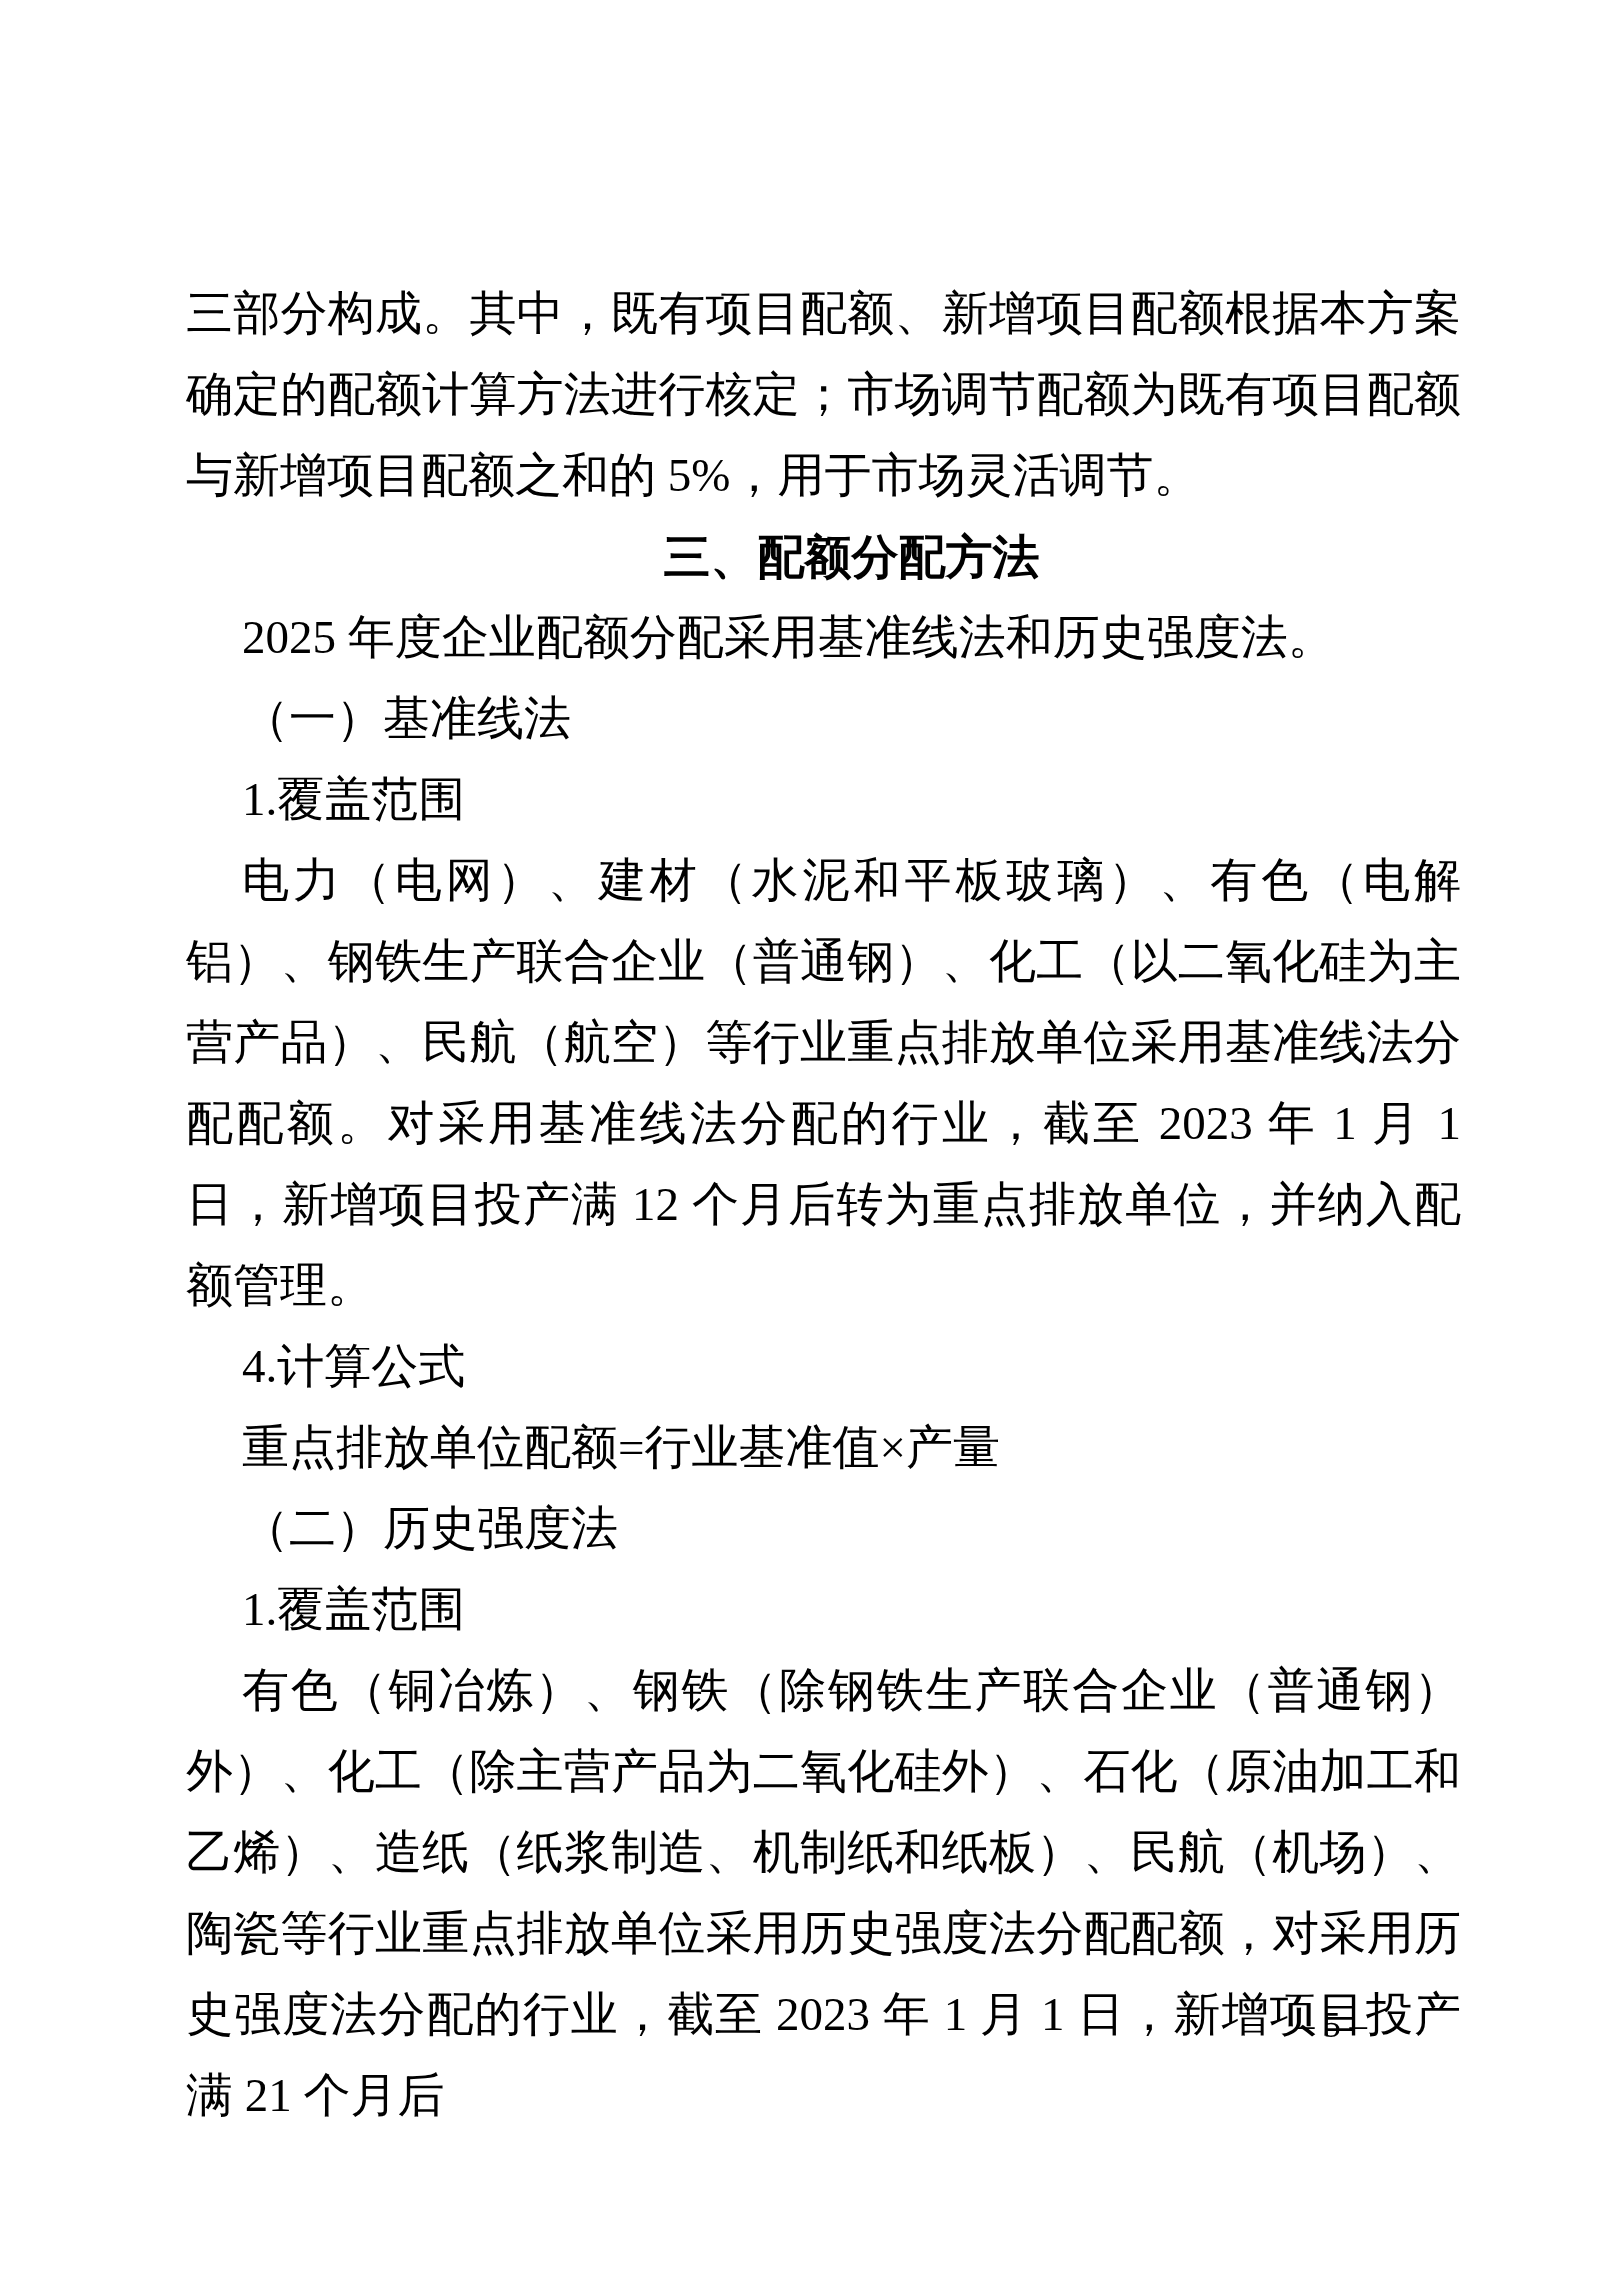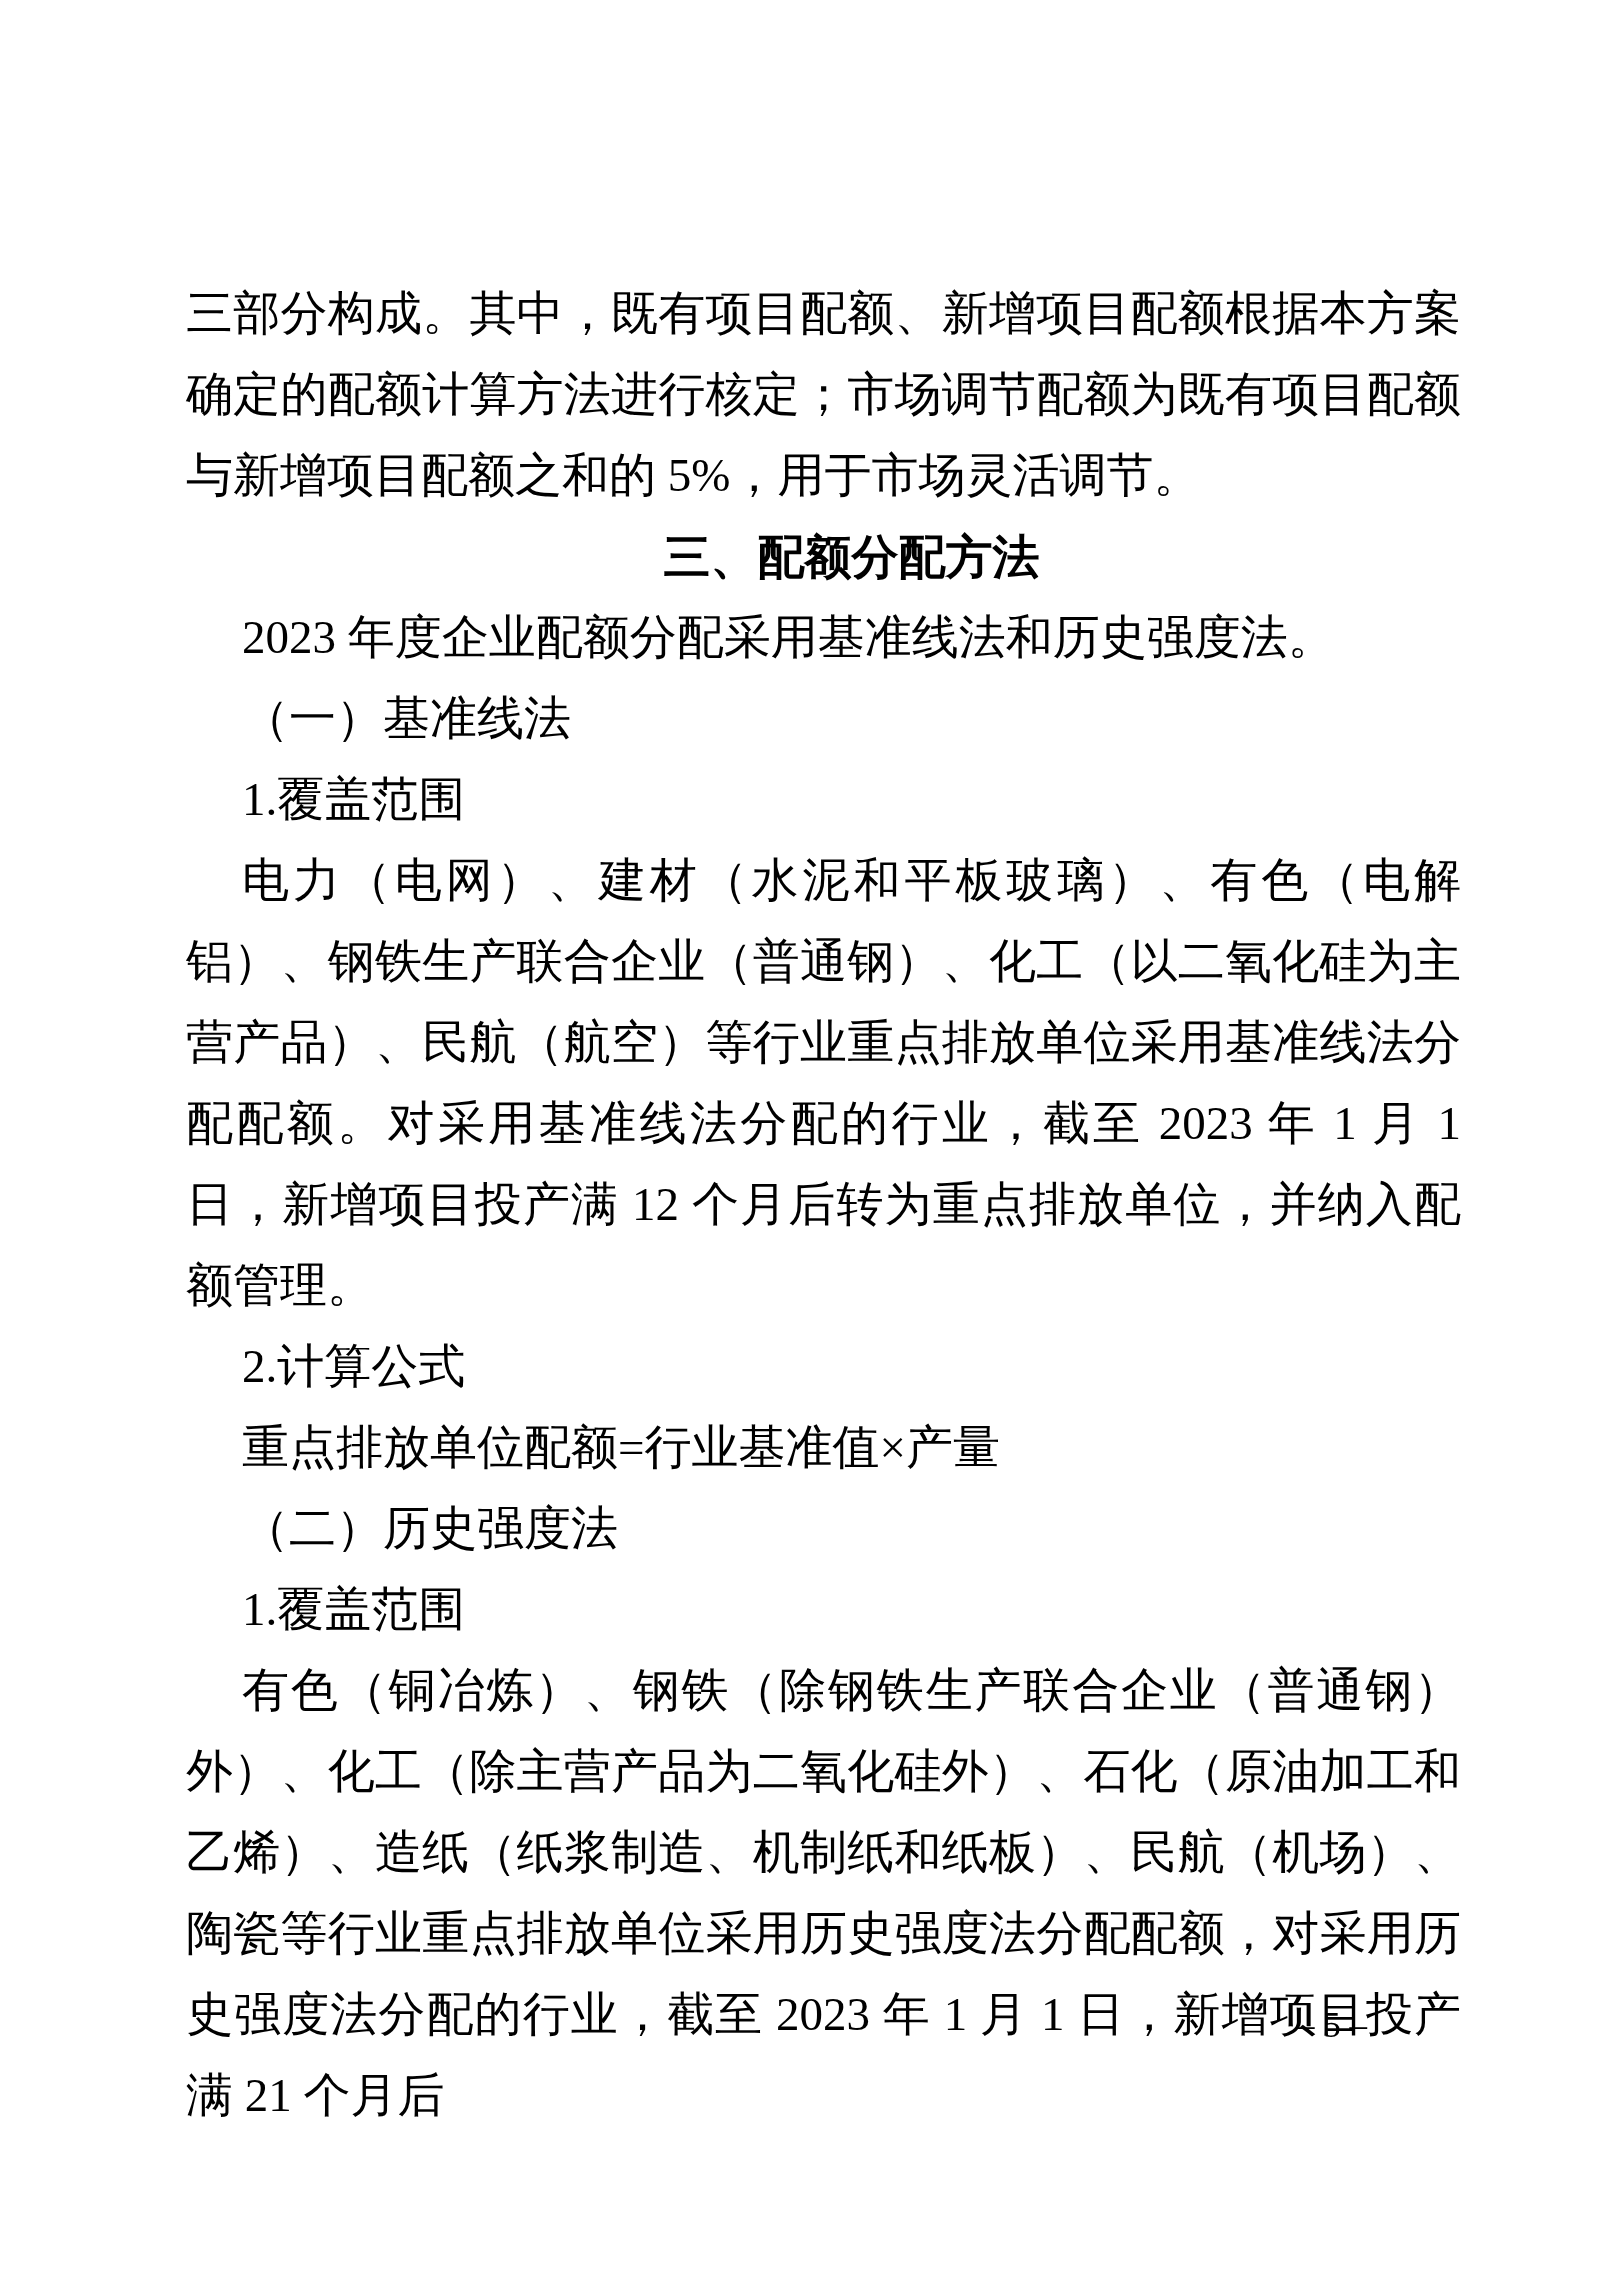--- a/index.html
+++ b/index.html
@@ -55,25 +55,25 @@
     color: #000000;
   }
 </style>
 </head>
 <body>
 
 <div class="page">
   <div class="doc-body" id="doc-body">
       <div class="block paragraph">三部分构成。其中，既有项目配额、新增项目配额根据本方案确定的配额计算方法进行核定；市场调节配额为既有项目配额与新增项目配额之和的 5%，用于市场灵活调节。</div>
       <div class="block heading1 indent">三、配额分配方法</div>
-      <div class="block paragraph indent">2023 年度企业配额分配采用基准线法和历史强度法。</div>
+      <div class="block paragraph indent">2025 年度企业配额分配采用基准线法和历史强度法。</div>
       <div class="block heading2 indent">（一）基准线法</div>
       <div class="block paragraph indent">1.覆盖范围</div>
       <div class="block paragraph indent">电力（电网）、建材（水泥和平板玻璃）、有色（电解铝）、钢铁生产联合企业（普通钢）、化工（以二氧化硅为主营产品）、民航（航空）等行业重点排放单位采用基准线法分配配额。对采用基准线法分配的行业，截至 2023 年 1 月 1 日，新增项目投产满 12 个月后转为重点排放单位，并纳入配额管理。</div>
-      <div class="block paragraph indent">2.计算公式</div>
+      <div class="block paragraph indent">4.计算公式</div>
       <div class="block paragraph indent">重点排放单位配额=行业基准值×产量</div>
       <div class="block heading2 indent">（二）历史强度法</div>
       <div class="block paragraph indent">1.覆盖范围</div>
       <div class="block paragraph indent">有色（铜冶炼）、钢铁（除钢铁生产联合企业（普通钢）外）、化工（除主营产品为二氧化硅外）、石化（原油加工和乙烯）、造纸（纸浆制造、机制纸和纸板）、民航（机场）、陶瓷等行业重点排放单位采用历史强度法分配配额，对采用历史强度法分配的行业，截至 2023 年 1 月 1 日，新增项目投产满 21 个月后</div>
     </div>
   <div class="page-footer">
     <span>– 5 –</span>
   </div>
 </div>
 

